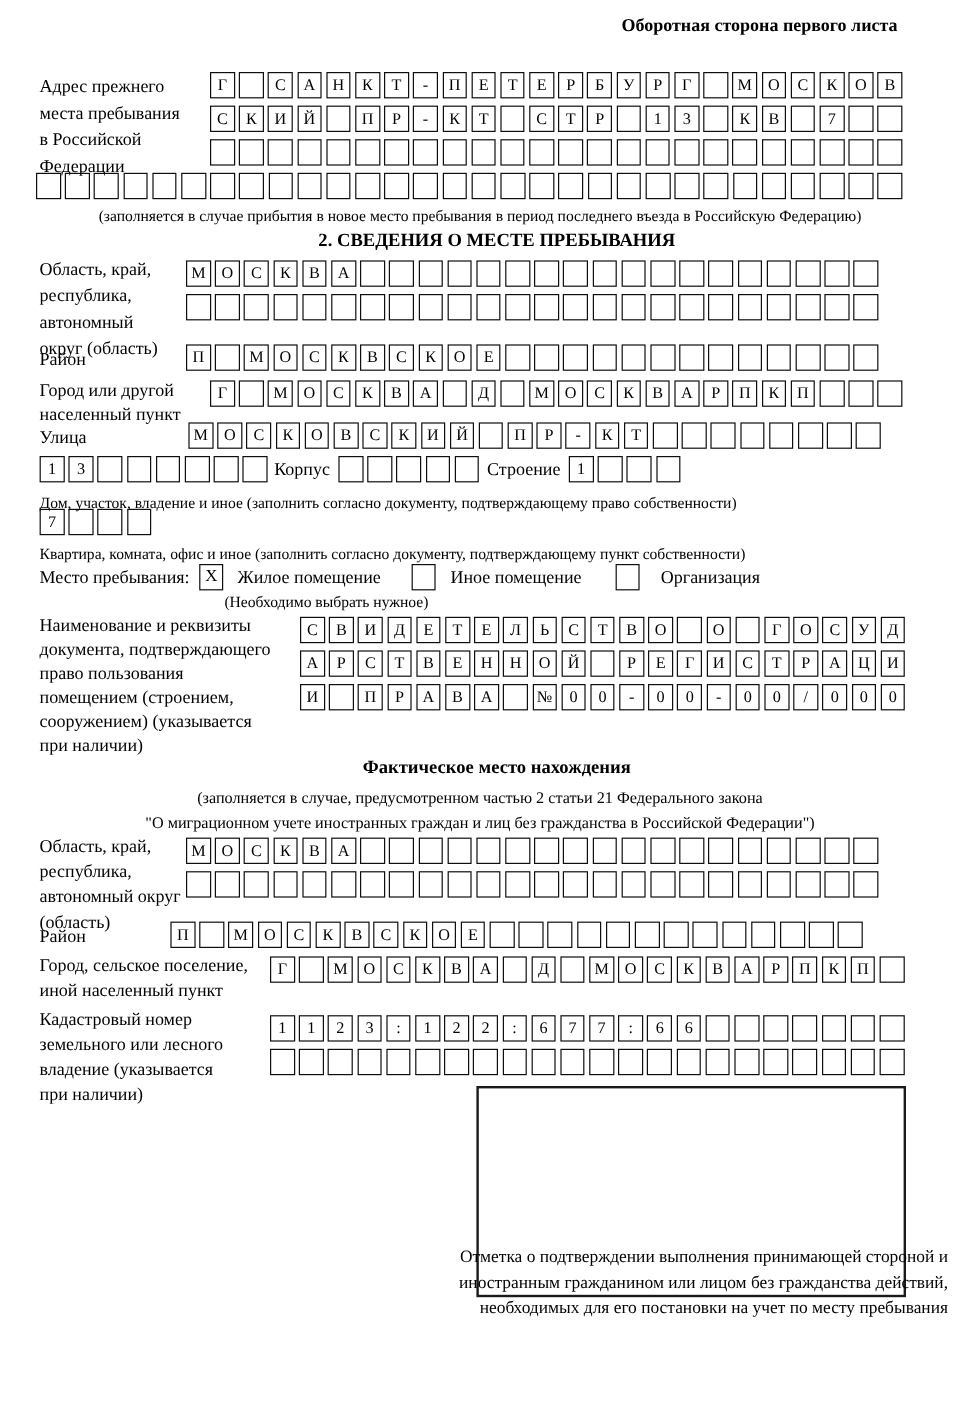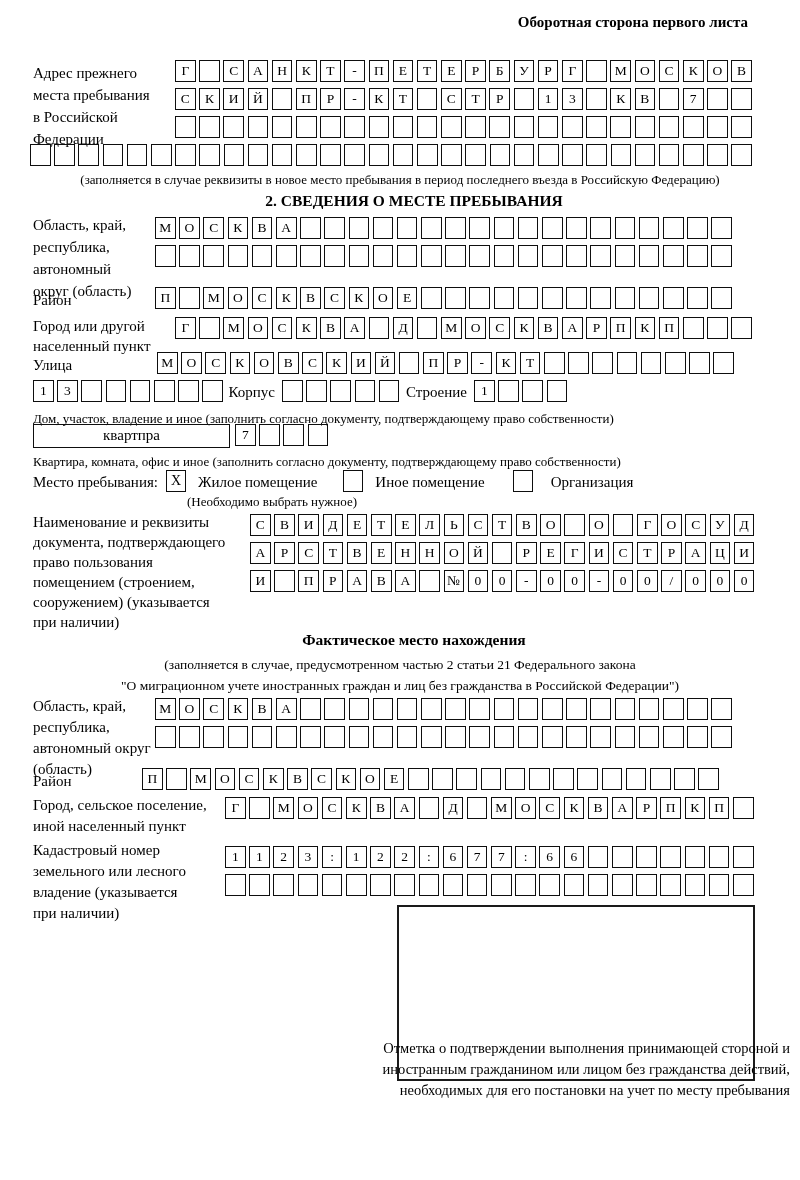--- a/index.html
+++ b/index.html
@@ -148,21 +148,21 @@
     <span class="cell">&nbsp;</span>
     <span class="cell">&nbsp;</span>
     <span class="cell">&nbsp;</span>
     <span class="cell">&nbsp;</span>
     <span class="cell">&nbsp;</span>
     <span class="cell">&nbsp;</span>
     <span class="cell">&nbsp;</span>
     <span class="cell">&nbsp;</span>
     <span class="cell">&nbsp;</span>
   </div>
-<div class="abs caption center" style="top:171px;">(заполняется в случае реквизиты в новое место пребывания в период последнего въезда в Российскую Федерацию)</div>
+<div class="abs caption center" style="top:171px;">(заполняется в случае прибытия в новое место пребывания в период последнего въезда в Российскую Федерацию)</div>
 
 <div class="abs center sec-title" style="top:192px;">2. СВЕДЕНИЯ О МЕСТЕ ПРЕБЫВАНИЯ</div>
 
 <div class="abs lbl" style="left:33px; top:214px; width:120px;">Область, край,
 республика,
 автономный
 округ (область)</div>
 <div class="abs" style="left:155px; top:217px;">
   <div class="cells-row">
       <span class="cell">М</span>
@@ -326,29 +326,28 @@
   <div class="cells-row" style="margin-bottom:0;">
       <span class="cell">1</span>
       <span class="cell">&nbsp;</span>
       <span class="cell">&nbsp;</span>
       <span class="cell">&nbsp;</span>
     </div>
 </div>
 <div class="abs caption" style="left:33px; top:410px;">Дом, участок, владение и иное (заполнить согласно документу, подтверждающему право собственности)</div>
 
 <div class="abs inline-row" style="left:33px; top:424px;">
-  <div class="field-box" style="width:197px; margin-right:5px;">квартпра</div>
   <div class="cells-row" style="margin-bottom:0;">
       <span class="cell">7</span>
       <span class="cell">&nbsp;</span>
       <span class="cell">&nbsp;</span>
       <span class="cell">&nbsp;</span>
     </div>
 </div>
-<div class="abs caption" style="left:33px; top:453px;">Квартира, комната, офис и иное (заполнить согласно документу, подтверждающему право собственности)</div>
+<div class="abs caption" style="left:33px; top:453px;">Квартира, комната, офис и иное (заполнить согласно документу, подтверждающему пункт собственности)</div>
 
 <div class="abs inline-row" style="left:33px; top:470px;">
   <span class="inline-label" style="margin-right:8px;">Место пребывания:</span>
   <span class="chk">X</span>
   <span class="inline-label" style="margin:0 26px 0 12px;">Жилое помещение</span>
   <span class="chk"></span>
   <span class="inline-label" style="margin:0 28px 0 12px;">Иное помещение</span>
   <span class="chk"></span>
   <span class="inline-label" style="margin-left:18px;">Организация</span>
 </div>

